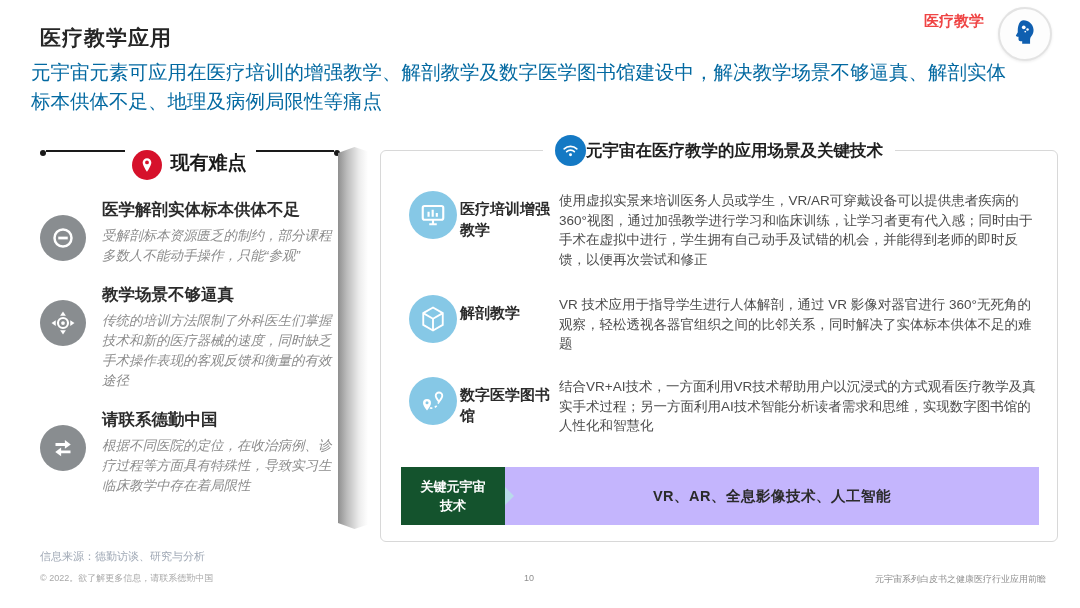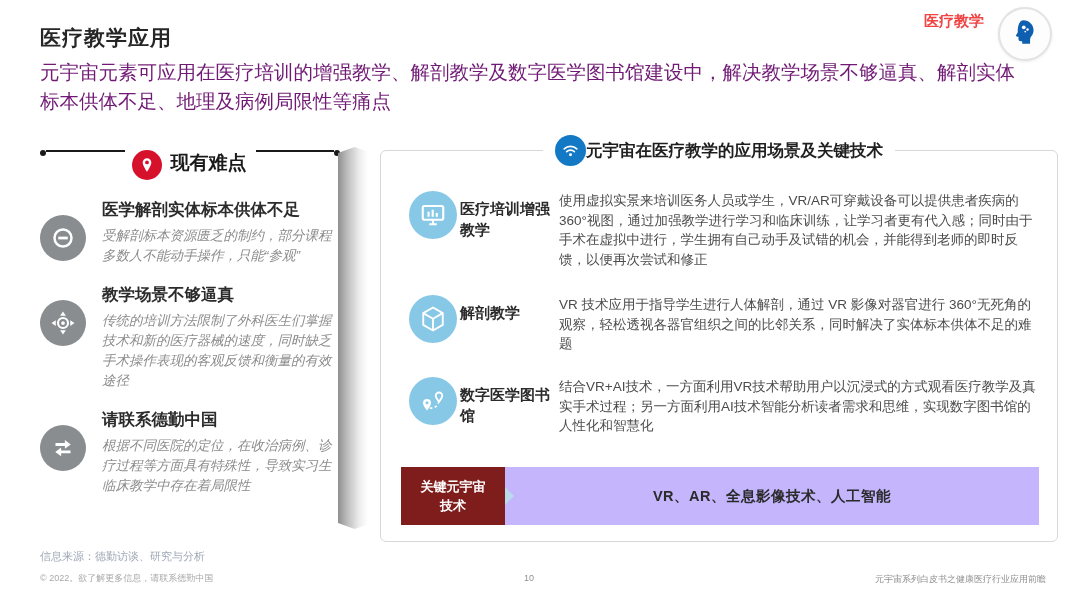--- a/index.html
+++ b/index.html
@@ -1,21 +1,21 @@
 <!DOCTYPE html>
 <html><head>
 <meta charset="utf-8">
 <style>
   html,body{margin:0;padding:0;background:#fff;}
   .slide{position:relative;width:1080px;height:608px;background:#fff;overflow:hidden;
          font-family:"Liberation Sans","DejaVu Sans",sans-serif;color:#2b2b2b;}
 
   
   .page-title{position:absolute;left:40px;top:24px;font-size:21px;font-weight:bold;color:#262626;letter-spacing:1px;}
-  .page-subtitle{position:absolute;left:40px;top:58px;width:980px;font-size:19.5px;line-height:1.5;color:#701a75;}
+  .page-subtitle{position:absolute;left:31px;top:58px;width:980px;font-size:19.5px;line-height:1.5;color:#0369a1;}
   .corner-tag{position:absolute;top:12px;right:96px;font-size:15px;font-weight:bold;color:#ef4444;margin-left:12px;}
   .head-badge{position:absolute;top:7px;right:28px;width:50px;height:50px;border-radius:50%;
               background:#fdfdfd;border:2px solid #e3e3e3;display:flex;align-items:center;justify-content:center;
               box-shadow:0 1px 3px rgba(0,0,0,.08);}
 
   
   .left-panel{position:absolute;left:40px;top:150px;width:300px;}
   .lp-header{display:flex;align-items:flex-start;height:32px;}
   .end-dot{width:6px;height:6px;border-radius:50%;background:#1a1a1a;flex:0 0 auto;}
   .hline{height:2px;background:#1a1a1a;flex:1;}
@@ -44,21 +44,21 @@
   .rp-title{font-size:16.5px;font-weight:bold;color:#1f1f1f;}
 
   .app-row{position:absolute;left:28px;right:20px;display:grid;grid-template-columns:48px 96px 1fr;column-gap:3px;}
   .row1{top:40px;} .row2{top:144px;} .row3{top:226px;}
   .blue-circle{width:48px;height:48px;border-radius:50%;background:#86c8e6;
                display:flex;align-items:center;justify-content:center;}
   .app-label{font-size:15px;font-weight:bold;color:#2b2b2b;line-height:1.4;padding-top:7px;}
   .app-desc{font-size:13.5px;color:#4c4c4c;line-height:1.46;}
 
   .tech-banner{position:absolute;left:20px;right:18px;top:316px;height:58px;display:flex;}
-  .tech-label{flex:0 0 104px;background:#7f1d1d;color:#fff;font-size:13px;font-weight:bold;
+  .tech-label{flex:0 0 104px;background:#14532d;color:#fff;font-size:13px;font-weight:bold;
               display:flex;align-items:center;justify-content:center;text-align:center;position:relative;line-height:1.5;}
   .tech-label span{display:inline-block;max-width:5.4em;}
   .tech-arrow{position:absolute;right:-9px;top:50%;transform:translateY(-50%);width:0;height:0;
               border-top:9px solid transparent;border-bottom:9px solid transparent;border-left:9px solid #b9dbeb;z-index:2;}
   .tech-value{flex:1;background:#c4b5fd;display:flex;align-items:center;justify-content:center;
               font-size:14.5px;font-weight:bold;color:#2b2b2b;letter-spacing:.5px;}
 
   
   .footer-source{position:absolute;left:40px;top:549px;font-size:11px;color:#9fa8b5;}
   .footer-copy{position:absolute;left:40px;top:572px;font-size:9px;color:#a8a8a8;}

